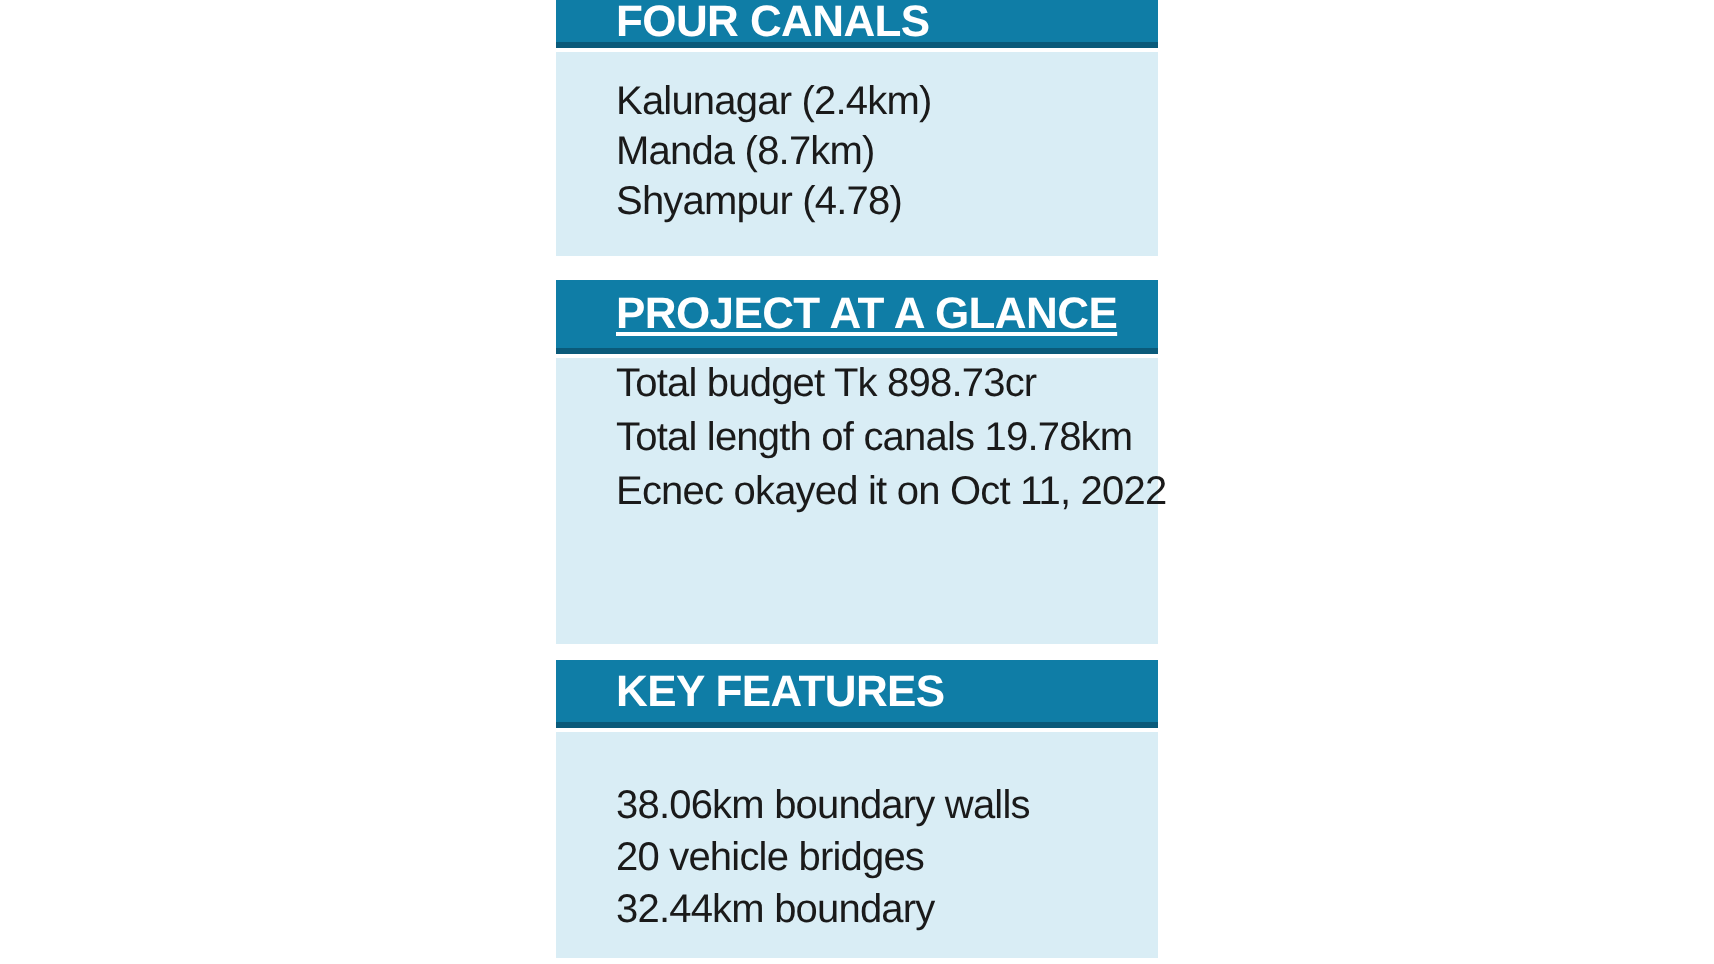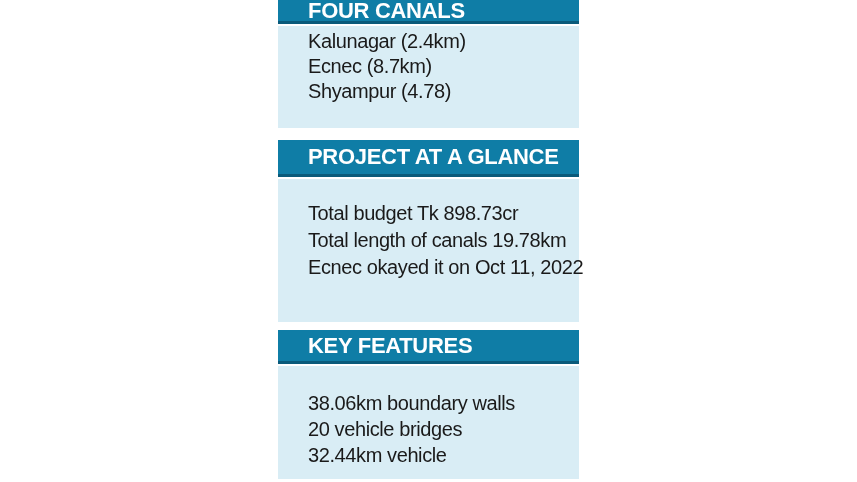--- a/index.html
+++ b/index.html
@@ -43,26 +43,26 @@
     font-size: 20px;
     letter-spacing: -0.4px;
     padding-left: 30px;
     box-sizing: border-box;
   }
   .section-body .line {
     white-space: nowrap;
   }
   
   .hdr-1 { height: 24px; }
-  .body-1 { height: 104px; padding-top: 3px; margin-top: 2px; }
+  .body-1 { height: 104px; padding-top: 13px; margin-top: 2px; }
   .body-1 .line { line-height: 25px; }
   .gap-a { height: 12px; background: #ffffff; }
   
-  .hdr-2 { height: 38px; }
-  .body-2 { height: 145px; padding-top: 21px; margin-top: 2px; }
+  .hdr-2 { height: 38px; text-decoration: underline; }
+  .body-2 { height: 145px; padding-top: 0; margin-top: 2px; }
   .body-2 .line { line-height: 27px; }
   .gap-b { height: 9px; background: #ffffff; }
   
   .hdr-3 { height: 34px; text-align: right; }
   .body-3 { height: 115px; padding-top: 24px; margin-top: 2px; }
   .body-3 .line { line-height: 26px; }
   .gap-c { height: 3px; background: #ffffff; }
   
   .bottom-bar {
     background: var(--header-bg, #0f7da6);
@@ -73,41 +73,41 @@
 <body>
 
 <div class="canvas">
   <div class="panel">
 
     <div class="section-header hdr-1">
       <span>FOUR CANALS</span>
     </div>
     <div class="section-body body-1">
       <div class="line">Kalunagar (2.4km)</div>
-      <div class="line">Ecnec (8.7km)</div>
+      <div class="line">Manda (8.7km)</div>
       <div class="line">Shyampur (4.78)</div>
     </div>
     <div class="gap-a"></div>
 
     <div class="section-header hdr-2">
       <span>PROJECT AT A GLANCE</span>
     </div>
     <div class="section-body body-2">
       <div class="line">Total budget Tk 898.73cr</div>
       <div class="line">Total length of canals 19.78km</div>
       <div class="line">Ecnec okayed it on Oct 11, 2022</div>
     </div>
     <div class="gap-b"></div>
 
     <div class="section-header hdr-3">
       <span>KEY FEATURES</span>
     </div>
     <div class="section-body body-3">
       <div class="line">38.06km boundary walls</div>
       <div class="line">20 vehicle bridges</div>
-      <div class="line">32.44km vehicle</div>
+      <div class="line">32.44km boundary</div>
     </div>
     <div class="gap-c"></div>
 
     <div class="bottom-bar"></div>
 
   </div>
 </div>
 
 </body></html>

